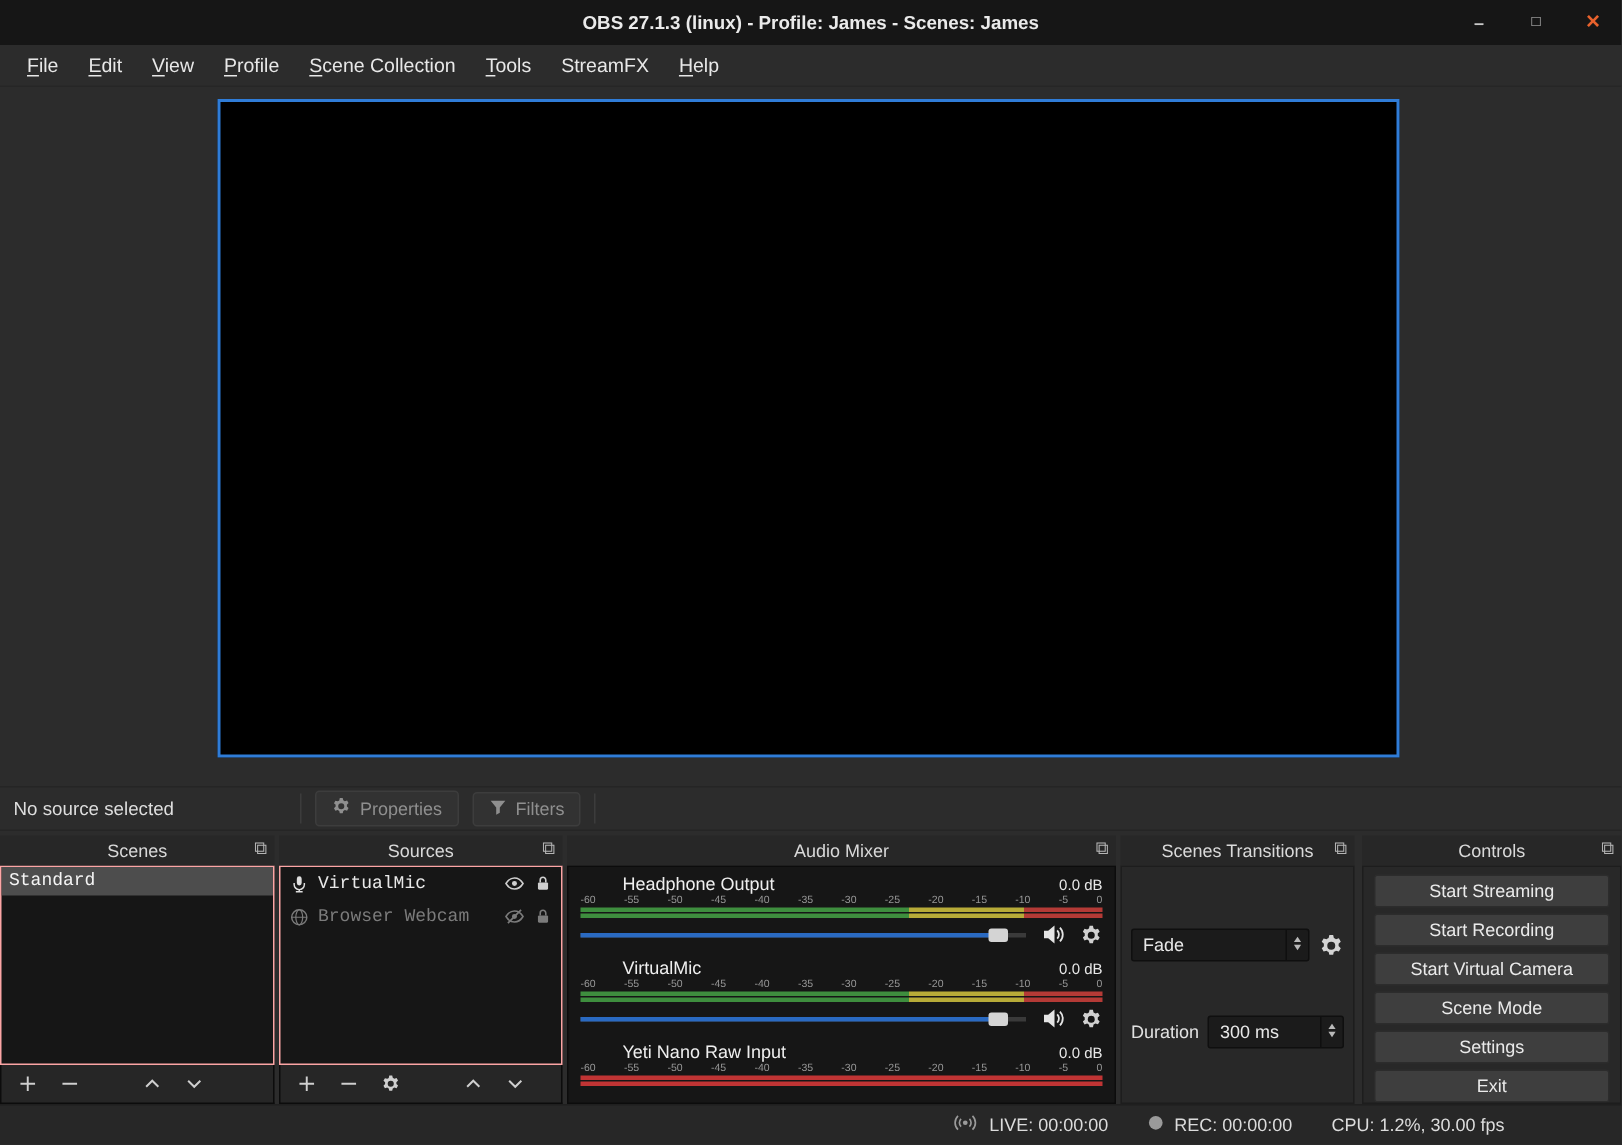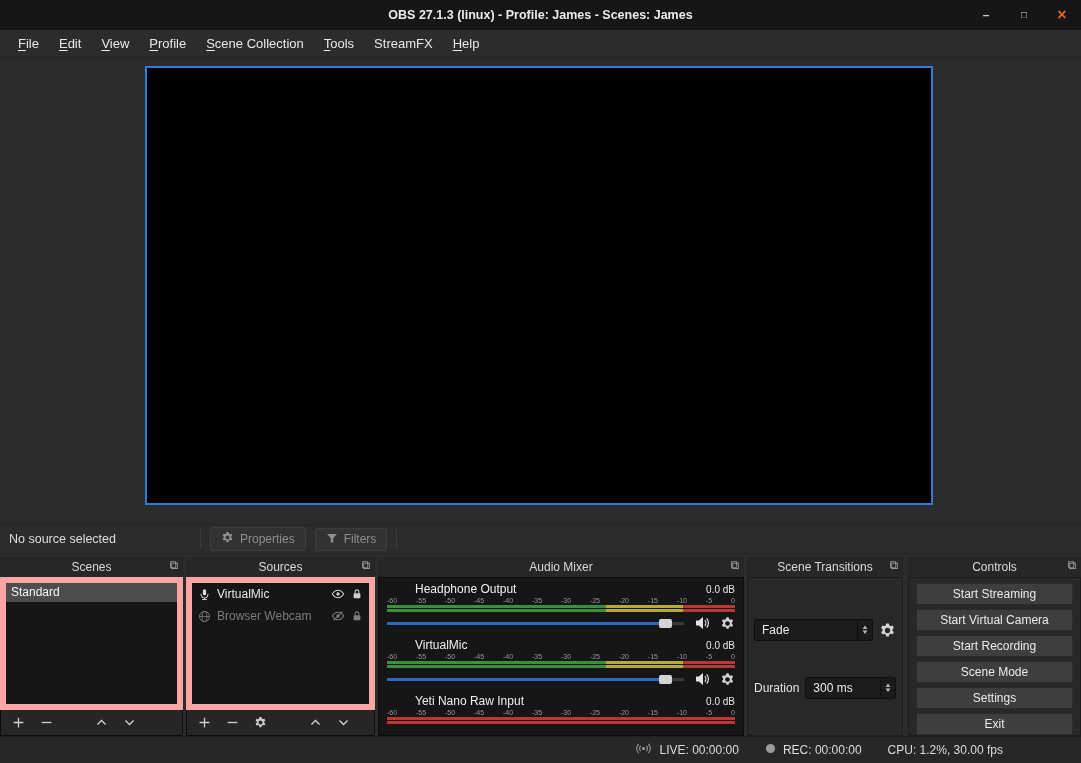--- a/index.html
+++ b/index.html
@@ -45,21 +45,21 @@
   .dock.sources { width:189px; margin-right:3px; }
   .dock.mixer { width:366px; margin-right:3px; }
   .dock.transitions { width:156px; margin-right:5px; }
   .dock.controls { width:173px; }
   .dock-header { height:20px; flex:none; position:relative; display:flex;
     align-items:center; justify-content:center; background:#272727; }
   .dock-title { font-size:12px; color:#d9d9d9; }
   .popout { position:absolute; right:5px; top:1px; font-size:12px; color:#b5b5b5; }
 
   .dock-body { flex:1; overflow:hidden; }
-  .dock-body.list { background:#161616; border:6px solid #fca5a5; }
+  .dock-body.list { background:#161616; border:1px solid #fca5a5;font-family:Liberation Mono, monospace; }
   .scene-row { height:19px; line-height:19px; padding-left:5px; font-size:12px; color:#f4f4f4; background:#4d4d4d; }
   .source-row { display:flex; align-items:center; height:22px; padding:0 6px; font-size:12px; color:#e8e8e8; gap:6px; }
   .source-row .label { flex:1; white-space:nowrap; overflow:hidden; }
   .source-row .ricon { flex:none; color:#cfcfcf; }
   .source-row.dimmed, .source-row.dimmed .ricon, .source-row.dimmed .src-icon { color:#7b7b7b; }
   .src-icon { color:#dedede; flex:none; display:flex; }
 
   .dock-toolbar { height:26px; flex:none; display:flex; align-items:center; gap:15px; padding:0 11px;
     background:#262626; border:1px solid #0c0c0c; border-top:none; color:#cfcfcf; }
   .dock-toolbar .spacer { width:12px; }
@@ -401,21 +401,21 @@
               <div class="bar"></div>
               <div class="bar"></div>
             </div>
         </div>
 
       </div>
     </div>
 
     <div class="dock transitions">
       <div class="dock-header">
-        <span class="dock-title">Scene Transitions</span>
+        <span class="dock-title">Scenes Transitions</span>
         <span class="popout">⧉</span>
       </div>
       <div class="dock-body pane-body">
         <div class="trow">
           <div class="combo">
             <span class="val">Fade</span>
             <span class="spincol">
               <span>▲</span>
               <span>▼</span>
             </span>
@@ -439,22 +439,22 @@
       </div>
     </div>
 
     <div class="dock controls">
       <div class="dock-header">
         <span class="dock-title">Controls</span>
         <span class="popout">⧉</span>
       </div>
       <div class="dock-body controls-body">
         <button class="ctl-btn">Start Streaming</button>
+        <button class="ctl-btn">Start Recording</button>
         <button class="ctl-btn">Start Virtual Camera</button>
-        <button class="ctl-btn">Start Recording</button>
         <button class="ctl-btn">Scene Mode</button>
         <button class="ctl-btn">Settings</button>
         <button class="ctl-btn">Exit</button>
       </div>
     </div>
 
   </div>
 
   <div class="statusbar">
     <div class="stat">

